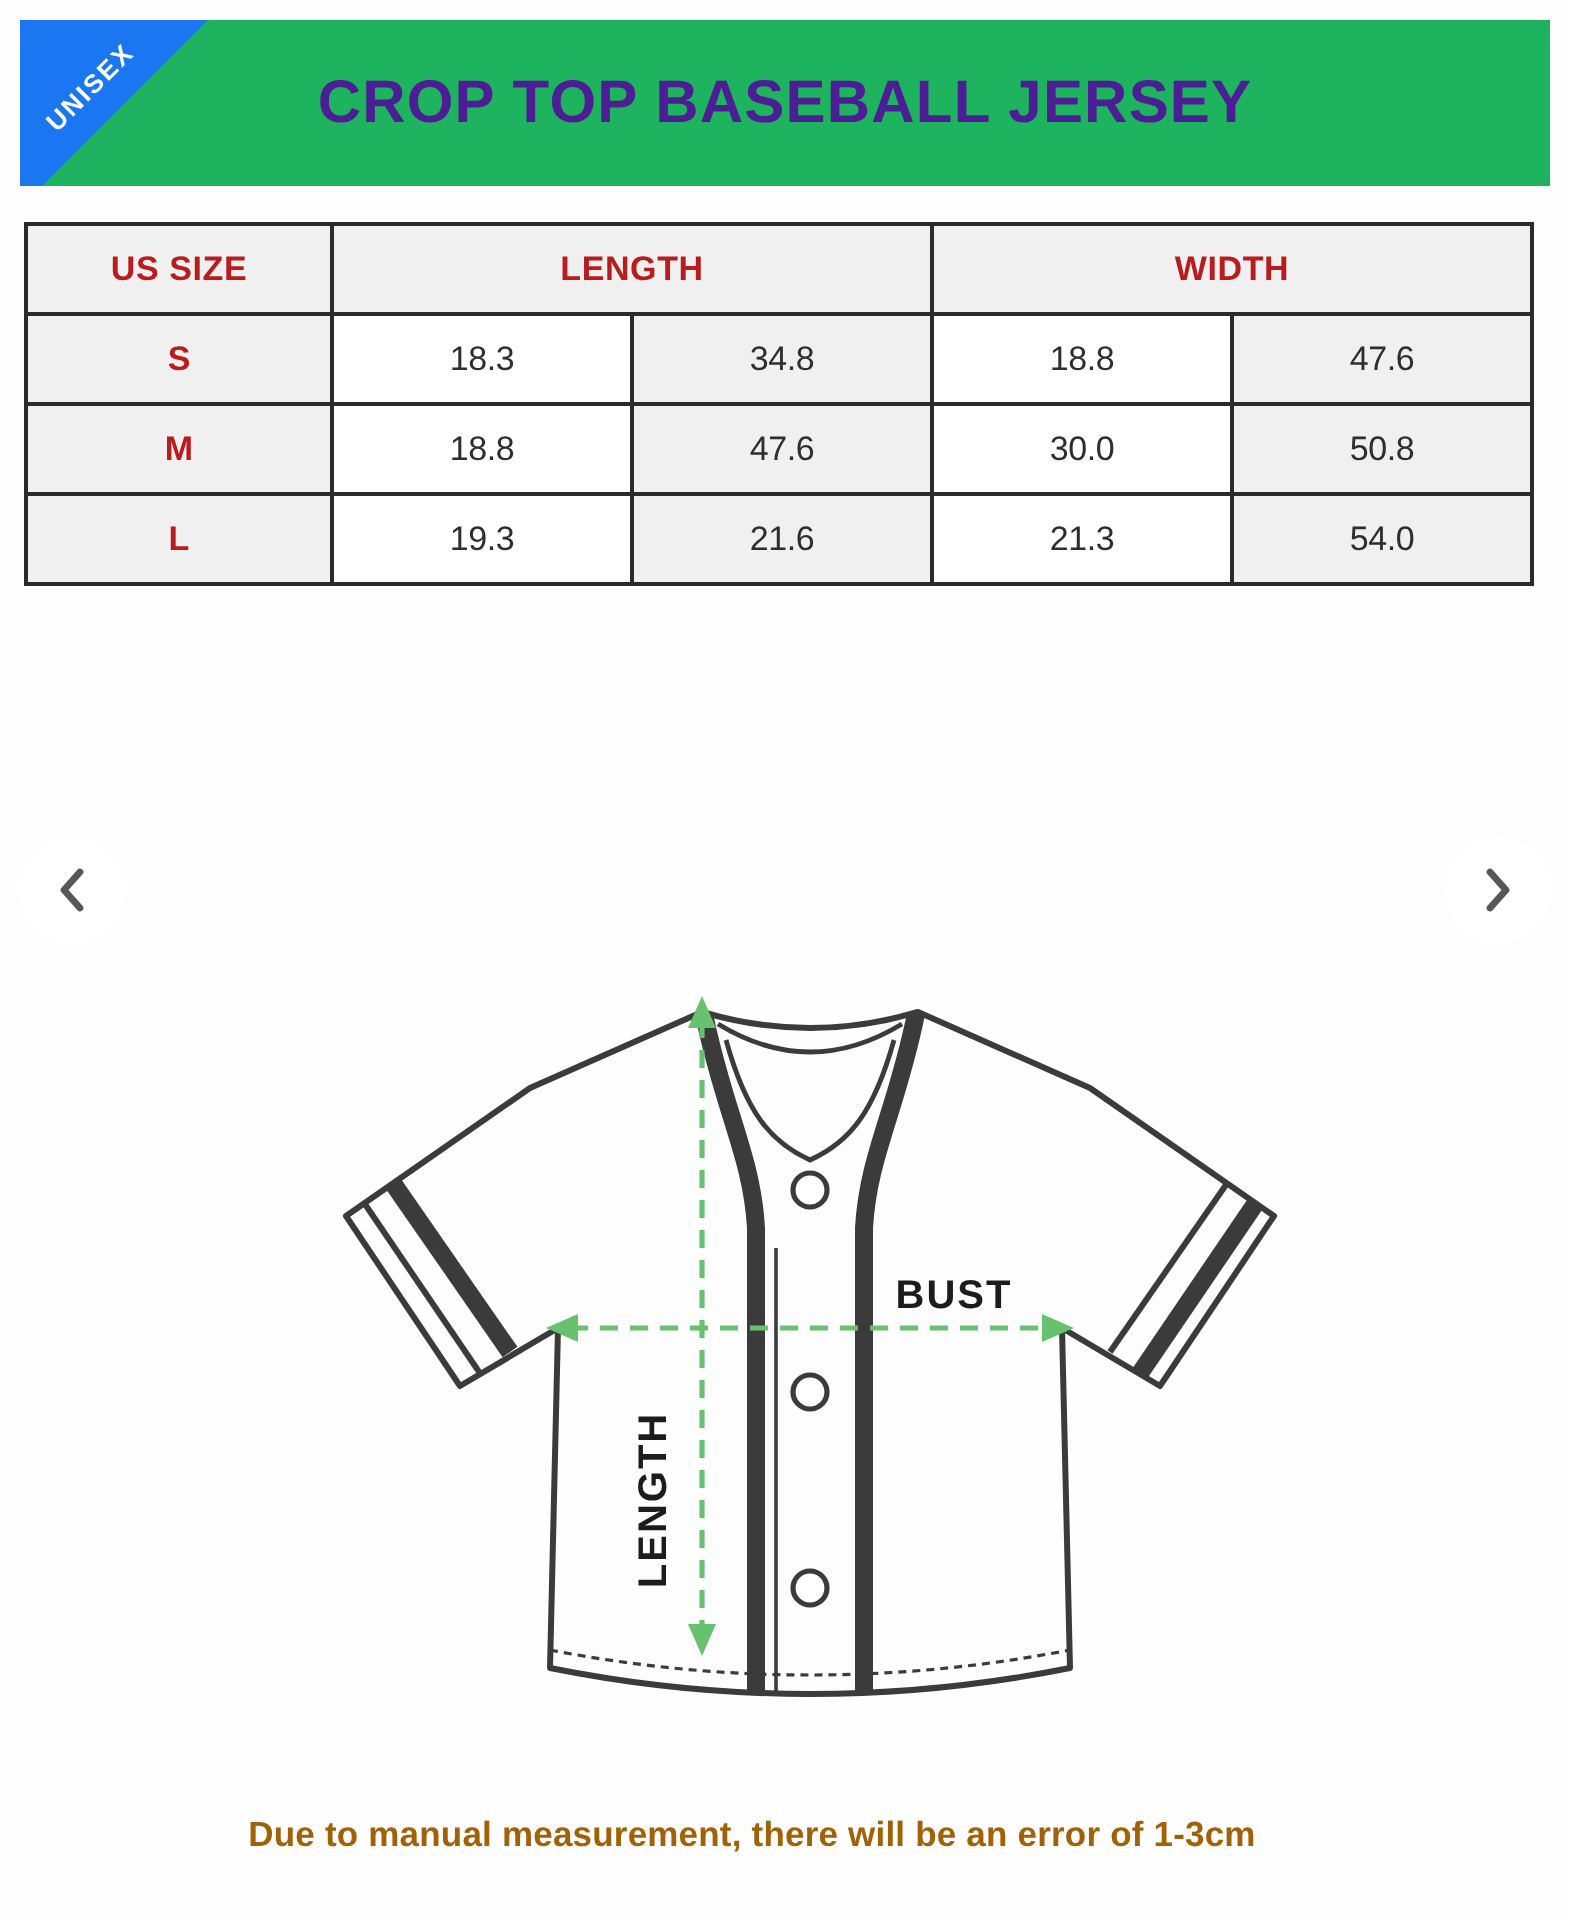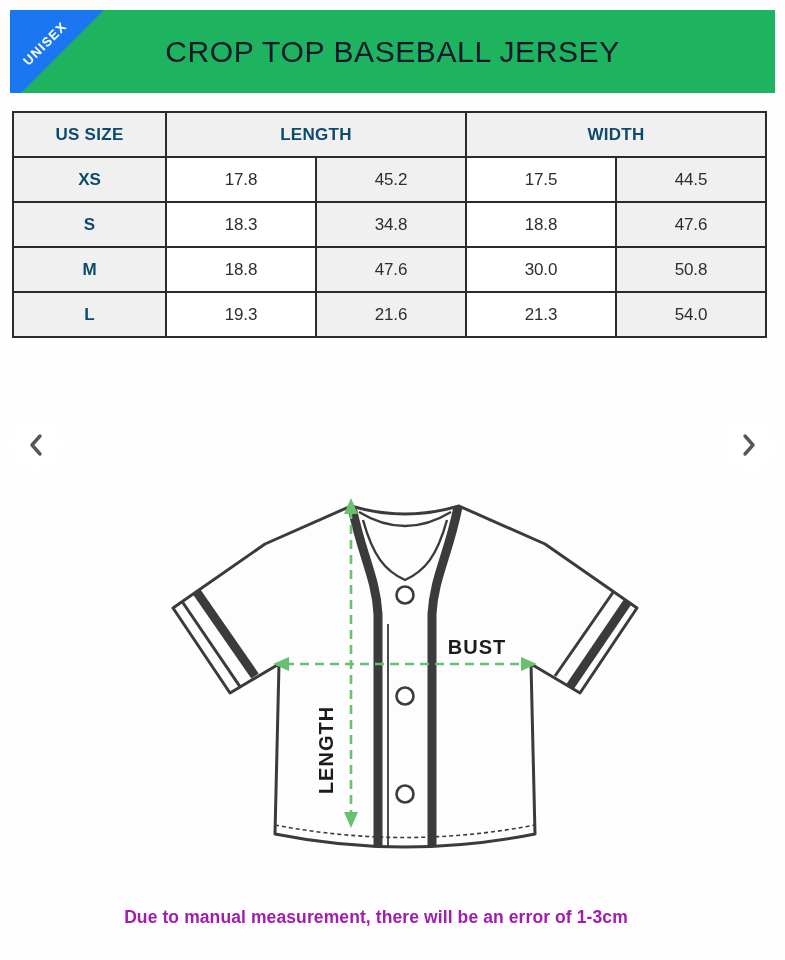--- a/index.html
+++ b/index.html
@@ -9,42 +9,42 @@
     position:relative; width:785px; height:960px; background:#fefefe; overflow:hidden;
   }
 
   
   .banner {
     position:absolute; left:10px; top:10px; width:765px; height:83px;
     background:#1eb35f; overflow:hidden;
   }
   .banner-title {
     width:100%; height:103px; line-height:83px; text-align:center;
-    color:#0f172a; font-size:30px; font-weight:400; letter-spacing:0.6px;
+    color:#4c1d95; font-size:30px; font-weight:700; letter-spacing:0.6px;
   }
   .ribbon {
     position:absolute; left:0; top:0; width:94px; height:94px;
     background:#1b76f2;
     -webkit-clip-path:polygon(0 0,100% 0,0 100%);
     clip-path:polygon(0 0,100% 0,0 100%);
   }
   .ribbon-text {
     position:absolute; left:-15px; top:26px; width:100px; text-align:center;
     transform:rotate(-45deg);
     color:#ffffff; font-size:13px; font-weight:700; letter-spacing:1.2px;
   }
 
   
   table.size-table {
     position:absolute; left:12px; top:111px; width:753px;
     border-collapse:collapse; table-layout:fixed;
   }
   .size-table td, .size-table th {
     border:2px solid #2b2b2b; text-align:center; vertical-align:middle;
-    height:45px; font-size:17px; color:#0c4a6e; background:#ffffff;
+    height:45px; font-size:17px; color:#b91c1c; background:#ffffff;
   }
   .size-table .gray { background:#f0f0f0; }
   .size-table .hd  { font-weight:700; letter-spacing:0.3px; }
   .size-table .val { font-weight:400; color:#2e2e2e; letter-spacing:-0.2px; }
   .size-table .sz  { font-weight:700; }
 
   
   .carousel-btn {
     position:absolute; width:52px; height:52px; border-radius:50%;
     background:#ffffff; display:flex; align-items:center; justify-content:center;
@@ -53,21 +53,21 @@
   .carousel-btn.prev { left:10px;  top:419px; }
   .carousel-btn.next { left:723px; top:419px; }
   .carousel-btn svg { display:block; }
 
   
   .jersey-svg { position:absolute; left:125px; top:478px; }
 
   
   .note {
     position:absolute; left:0; top:907px; width:752px; text-align:center;
-    color:#a21caf; font-size:17.5px; font-weight:700; letter-spacing:0.1px;
+    color:#a16207; font-size:17.5px; font-weight:700; letter-spacing:0.1px;
   }
 </style>
 </head>
 <body>
 
 <div class="page">
 
   <div class="banner">
     <div class="banner-title">CROP TOP BASEBALL JERSEY</div>
     <div class="ribbon">
@@ -81,27 +81,20 @@
         <col style="width:150px">
         <col style="width:150px">
         <col style="width:150px">
         <col style="width:150px">
     </colgroup>
     <tbody>
       <tr>
         <td class="gray hd">US SIZE</td>
         <td class="gray hd" colspan="2">LENGTH</td>
         <td class="gray hd" colspan="2">WIDTH</td>
-      </tr>
-      <tr>
-        <td class="gray sz">XS</td>
-        <td class="val">17.8</td>
-        <td class="gray val">45.2</td>
-        <td class="val">17.5</td>
-        <td class="gray val">44.5</td>
       </tr>
       <tr>
         <td class="gray sz">S</td>
         <td class="val">18.3</td>
         <td class="gray val">34.8</td>
         <td class="val">18.8</td>
         <td class="gray val">47.6</td>
       </tr>
       <tr>
         <td class="gray sz">M</td>

